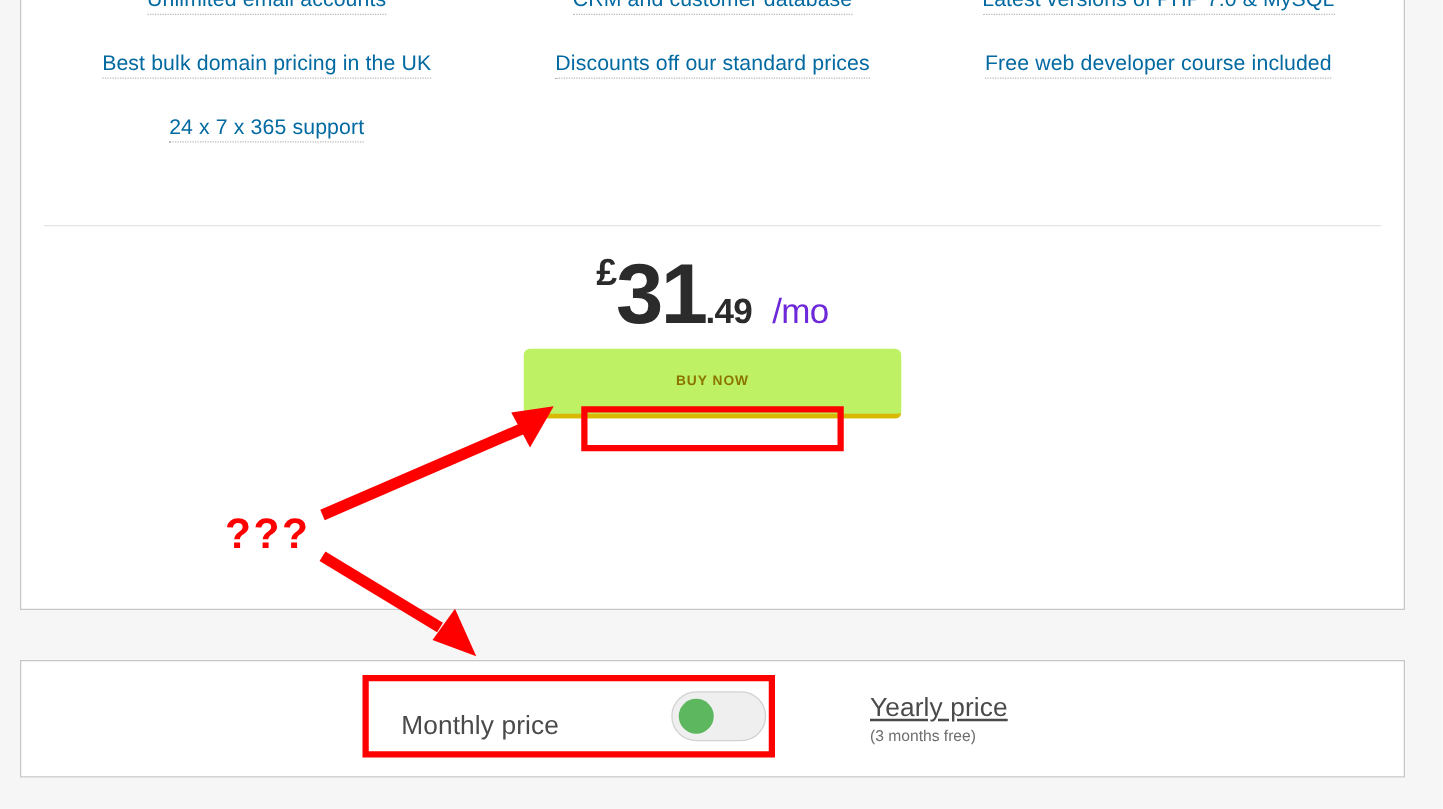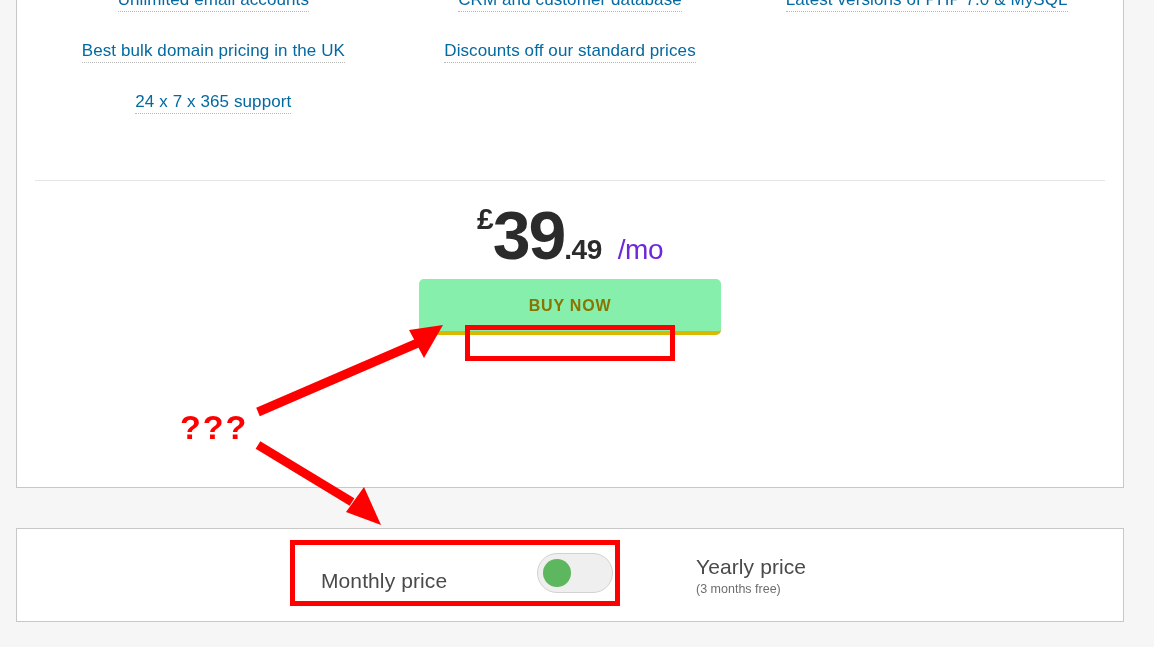--- a/index.html
+++ b/index.html
@@ -134,26 +134,26 @@
   
   .buy-wrap {
     margin-top: 10px;
     text-align: center;
   }
   .buy-btn {
     display: inline-block;
     width: 302px;
     height: 56px;
     line-height: 53px;
-    background: #86efac;
+    background: #bef264;
     border: none;
     border-bottom: 4px solid #d9b800;
     border-radius: 5px;
     color: #8a7400;
-    font-size: 16px;
+    font-size: 11px;
     font-weight: bold;
     letter-spacing: 0.8px;
     font-family: "Liberation Sans", sans-serif;
     cursor: pointer;
     padding: 0;
   }
 
   
   .toggle-row {
     position: absolute;
@@ -200,20 +200,21 @@
   .yearly-block {
     position: absolute;
     left: 679px;
     top: 26px;
   }
   .toggle-label-right {
     font-size: 21px;
     color: #4a4a4a;
     letter-spacing: 0.1px;
     line-height: 1.1;
+    text-decoration: underline;
   }
   .yearly-sub {
     margin-top: 4px;
     font-size: 12.5px;
     color: #6e6e6e;
   }
 
   
   .anno-box {
     position: absolute;
@@ -268,30 +269,31 @@
         <div class="feature-item">24 x 7 x 365 support</div>
       </div>
 
       <div class="feature-col">
         <div class="feature-item">CRM and customer database</div>
         <div class="feature-item">Discounts off our standard prices</div>
       </div>
 
       <div class="feature-col">
         <div class="feature-item">Latest versions of PHP 7.0 &amp; MySQL</div>
+        <div class="feature-item">Free web developer course included</div>
         <div class="feature-item blank"></div>
       </div>
 
     </div>
 
     <div class="divider"></div>
 
     <div class="price-block">
       <div class="price-line">
-        <span class="price-currency">£</span><span class="price-int">39</span><span class="price-dec">.49</span><span class="price-per">/mo</span>
+        <span class="price-currency">£</span><span class="price-int">31</span><span class="price-dec">.49</span><span class="price-per">/mo</span>
       </div>
 
 
 
 
       <div class="buy-wrap">
         <button class="buy-btn">BUY NOW</button>
       </div>
     </div>
 

